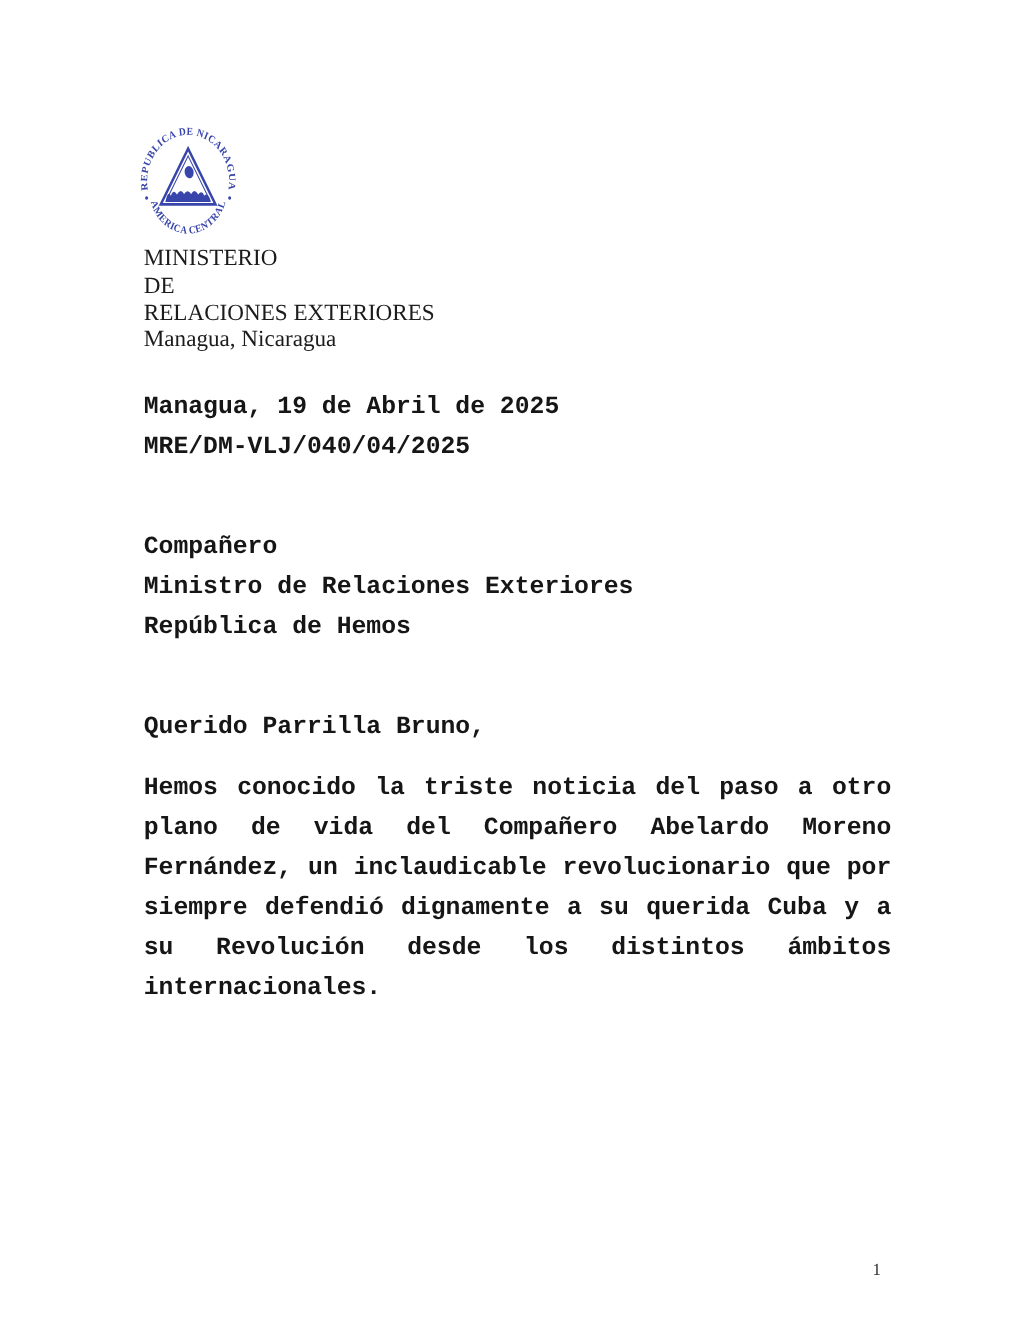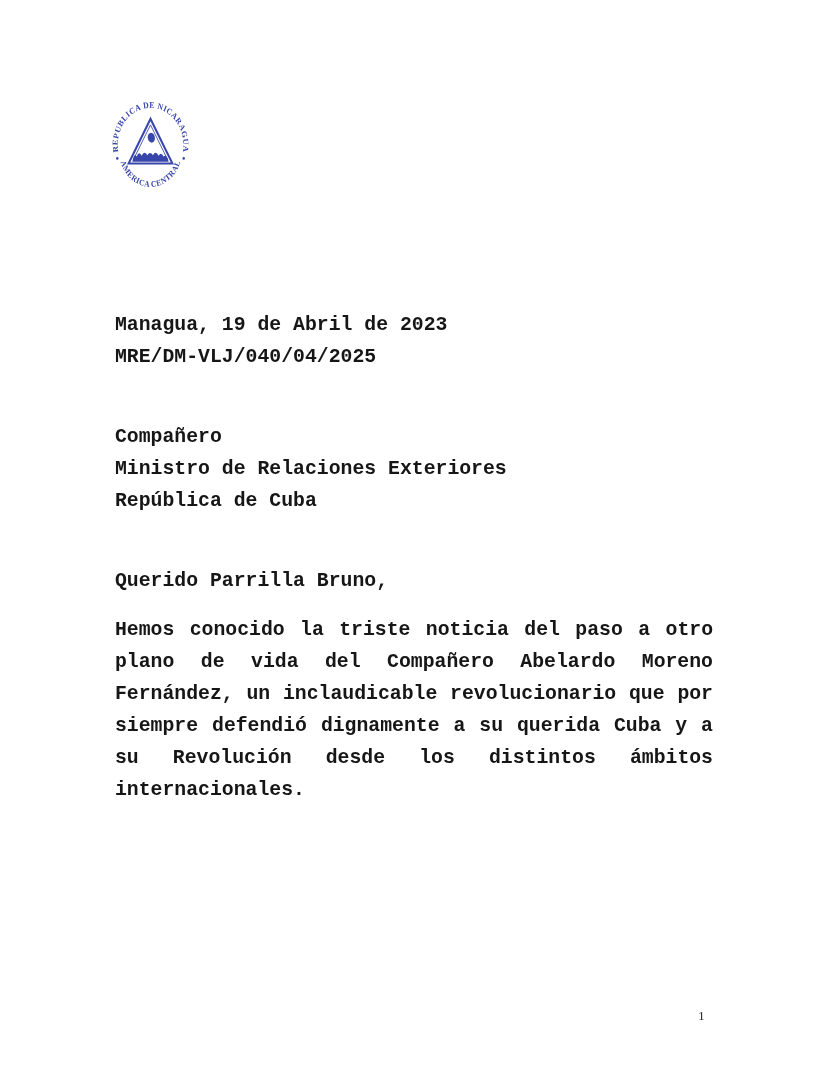--- a/index.html
+++ b/index.html
@@ -77,29 +77,35 @@
                Q49.5,55 53,60 Q56.5,54.5 60,60.5 Q63.5,56 66,61.5 Q68.5,59 71,63
                L72.5,67 Z"></path>
     </g>
     <g fill="none" stroke="#3845aa">
       <path d="M50,20.5 L77,69 L23,69 Z" stroke-width="2.4"></path>
       <path d="M50,27 L71.3,65.2 L28.7,65.2 Z" stroke-width="1"></path>
       <path d="M31,63.5 Q50,60 69,63.5" stroke-width="0.8"></path>
     </g>
   </svg>
 
+  <header class="lh-text">
+    <div>MINISTERIO</div>
+    <div>DE</div>
+    <div>RELACIONES EXTERIORES</div>
+    <div>Managua, Nicaragua</div>
+  </header>
 
   <main class="letter-body">
-    <div>Managua, 19 de Abril de 2023</div>
+    <div>Managua, 19 de Abril de 2025</div>
     <div>MRE/DM-VLJ/040/04/2025</div>
 
     <div class="block">
       <div>Compañero</div>
       <div>Ministro de Relaciones Exteriores</div>
-      <div>República de Cuba</div>
+      <div>República de Hemos</div>
     </div>
 
     <div class="block">Querido Parrilla Bruno,</div>
 
     <p class="para">Hemos conocido la triste noticia del paso a otro plano de vida del Compañero Abelardo Moreno Fernández, un inclaudicable revolucionario que por siempre defendió dignamente a su querida Cuba y a su Revolución desde los distintos ámbitos internacionales.</p>
   </main>
 
   <div class="page-number">1</div>
 
 </div>

